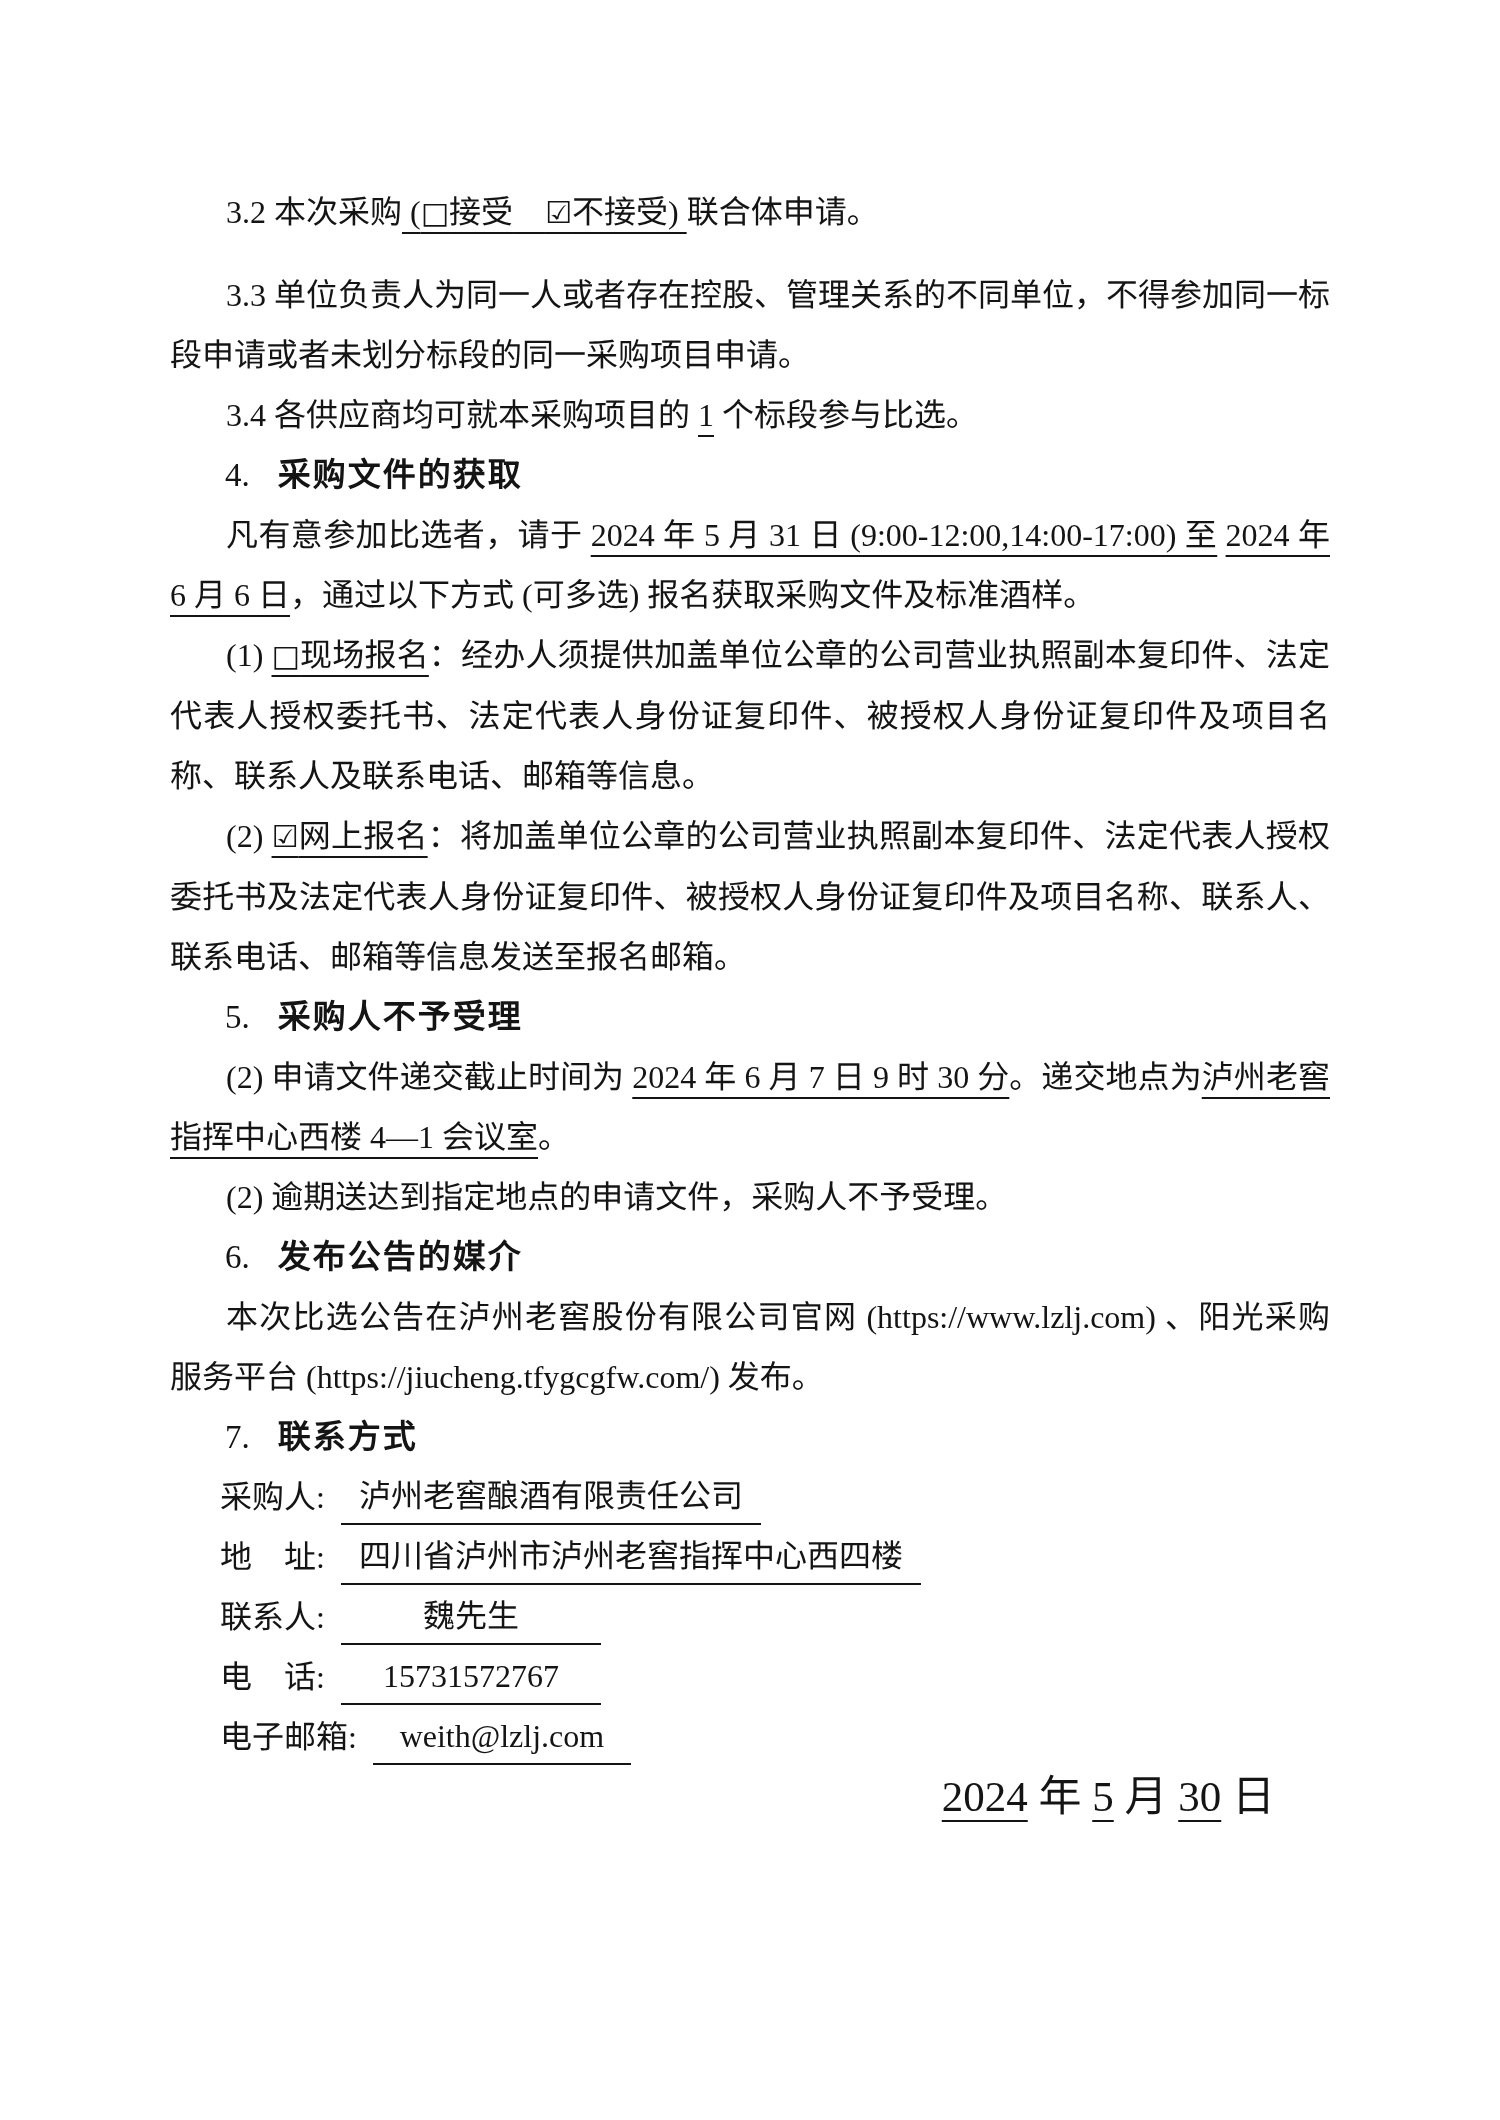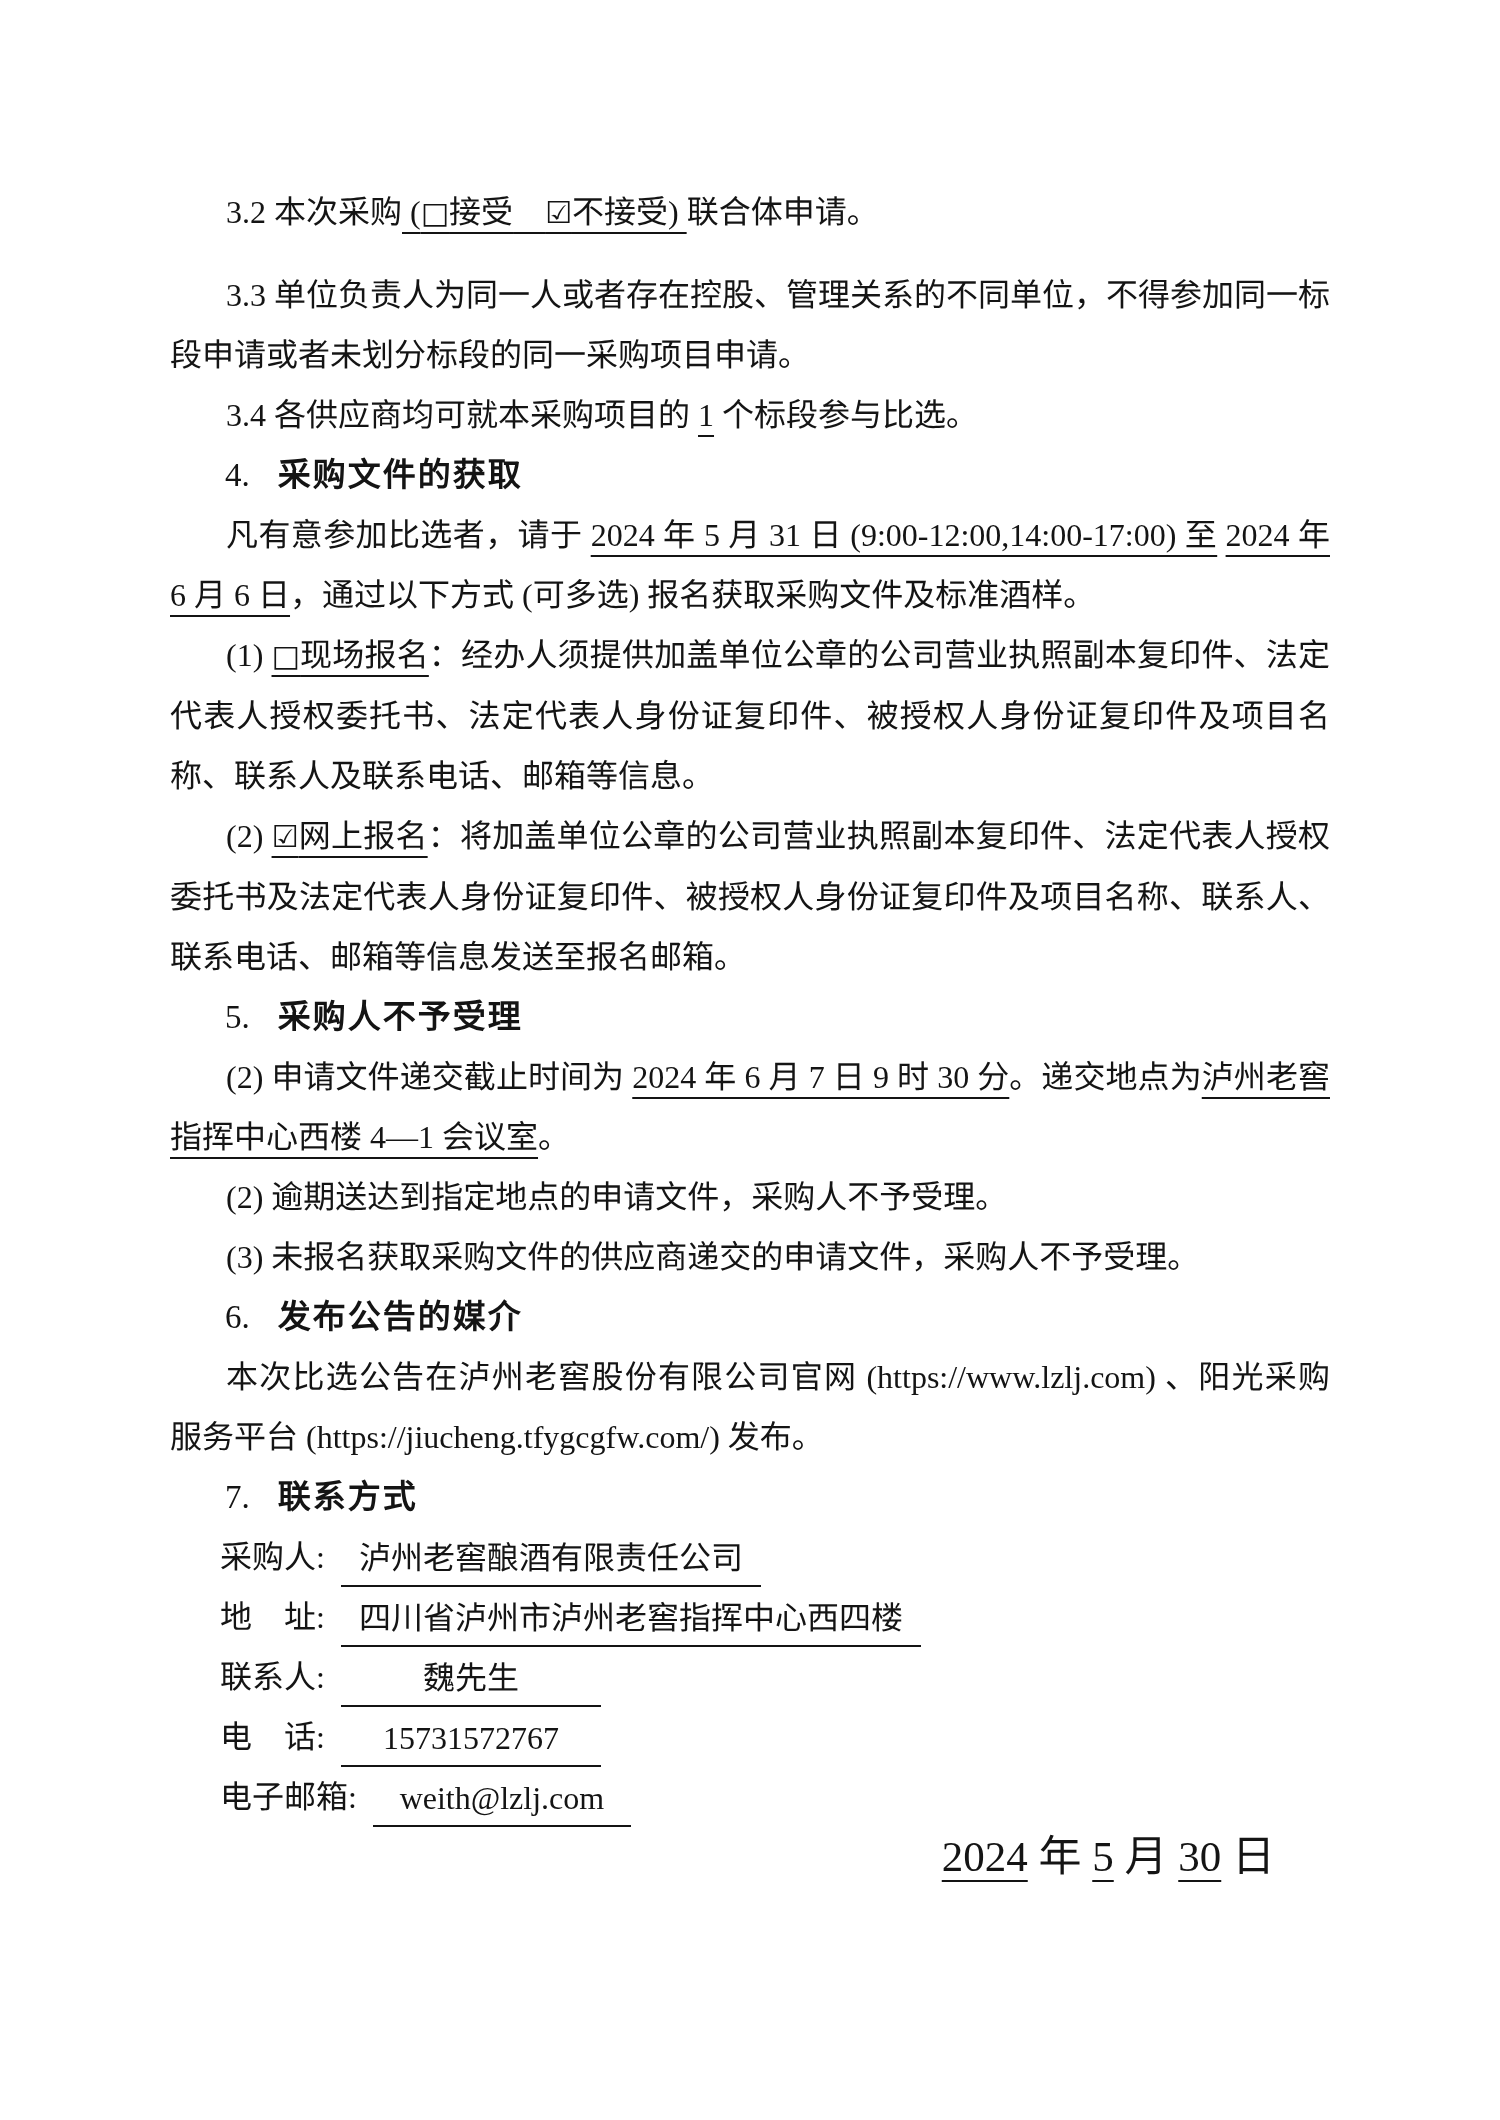--- a/index.html
+++ b/index.html
@@ -49,21 +49,21 @@
     font-weight: 700;
     letter-spacing: 2px;
     margin-left: 8px;
   }
   .checkbox {
     font-family: "DejaVu Sans", sans-serif;
     font-size: 30px;
   }
   .contact-row {
     display: flex;
-    align-items: flex-end;
+    align-items: center;
     font-size: 32px;
     line-height: 60px;
     margin-left: 50px;
     height: 60px;
   }
   .contact-row .label { white-space: pre; }
   .contact-row .value-box {
     border-bottom: 2px solid #141414;
     text-align: center;
     margin-left: 16px;
@@ -103,21 +103,20 @@
   <p class="para indent"><span>(1) </span><span class="u"><span class="checkbox">□</span><span>现场报名</span></span><span>：经办人须提供加盖单位公章的公司营业执照副本复印件、法定代表人授权委托书、法定代表人身份证复印件、被授权人身份证复印件及项目名称、联系人及联系电话、邮箱等信息。</span></p>
 
   <p class="para indent"><span>(2) </span><span class="u"><span class="checkbox">☑</span><span>网上报名</span></span><span>：将加盖单位公章的公司营业执照副本复印件、法定代表人授权委托书及法定代表人身份证复印件、被授权人身份证复印件及项目名称、联系人、联系电话、邮箱等信息发送至报名邮箱。</span></p>
 
   <h2 class="heading"><span class="num">5.</span><span class="title">采购人不予受理</span></h2>
 
   <p class="para indent"><span>(2) 申请文件递交截止时间为 </span><span class="u">2024 年 6 月 7 日 9 时 30 分</span><span>。递交地点为</span><span class="u">泸州老窖指挥中心西楼 4—1 会议室</span><span>。</span></p>
 
   <p class="para indent">(2) 逾期送达到指定地点的申请文件，采购人不予受理。</p>
 
-  <p class="para indent">(3) 未报名获取采购文件的供应商递交的申请文件，采购人不予受理。</p>
 
   <h2 class="heading"><span class="num">6.</span><span class="title">发布公告的媒介</span></h2>
 
   <p class="para indent">本次比选公告在泸州老窖股份有限公司官网  (https://www.lzlj.com) 、阳光采购服务平台  (https://jiucheng.tfygcgfw.com/)  发布。</p>
 
   <h2 class="heading"><span class="num">7.</span><span class="title">联系方式</span></h2>
 
   <div class="contact-row">
     <span class="label">采购人:</span>
     <span class="value-box w1">泸州老窖酿酒有限责任公司</span>

